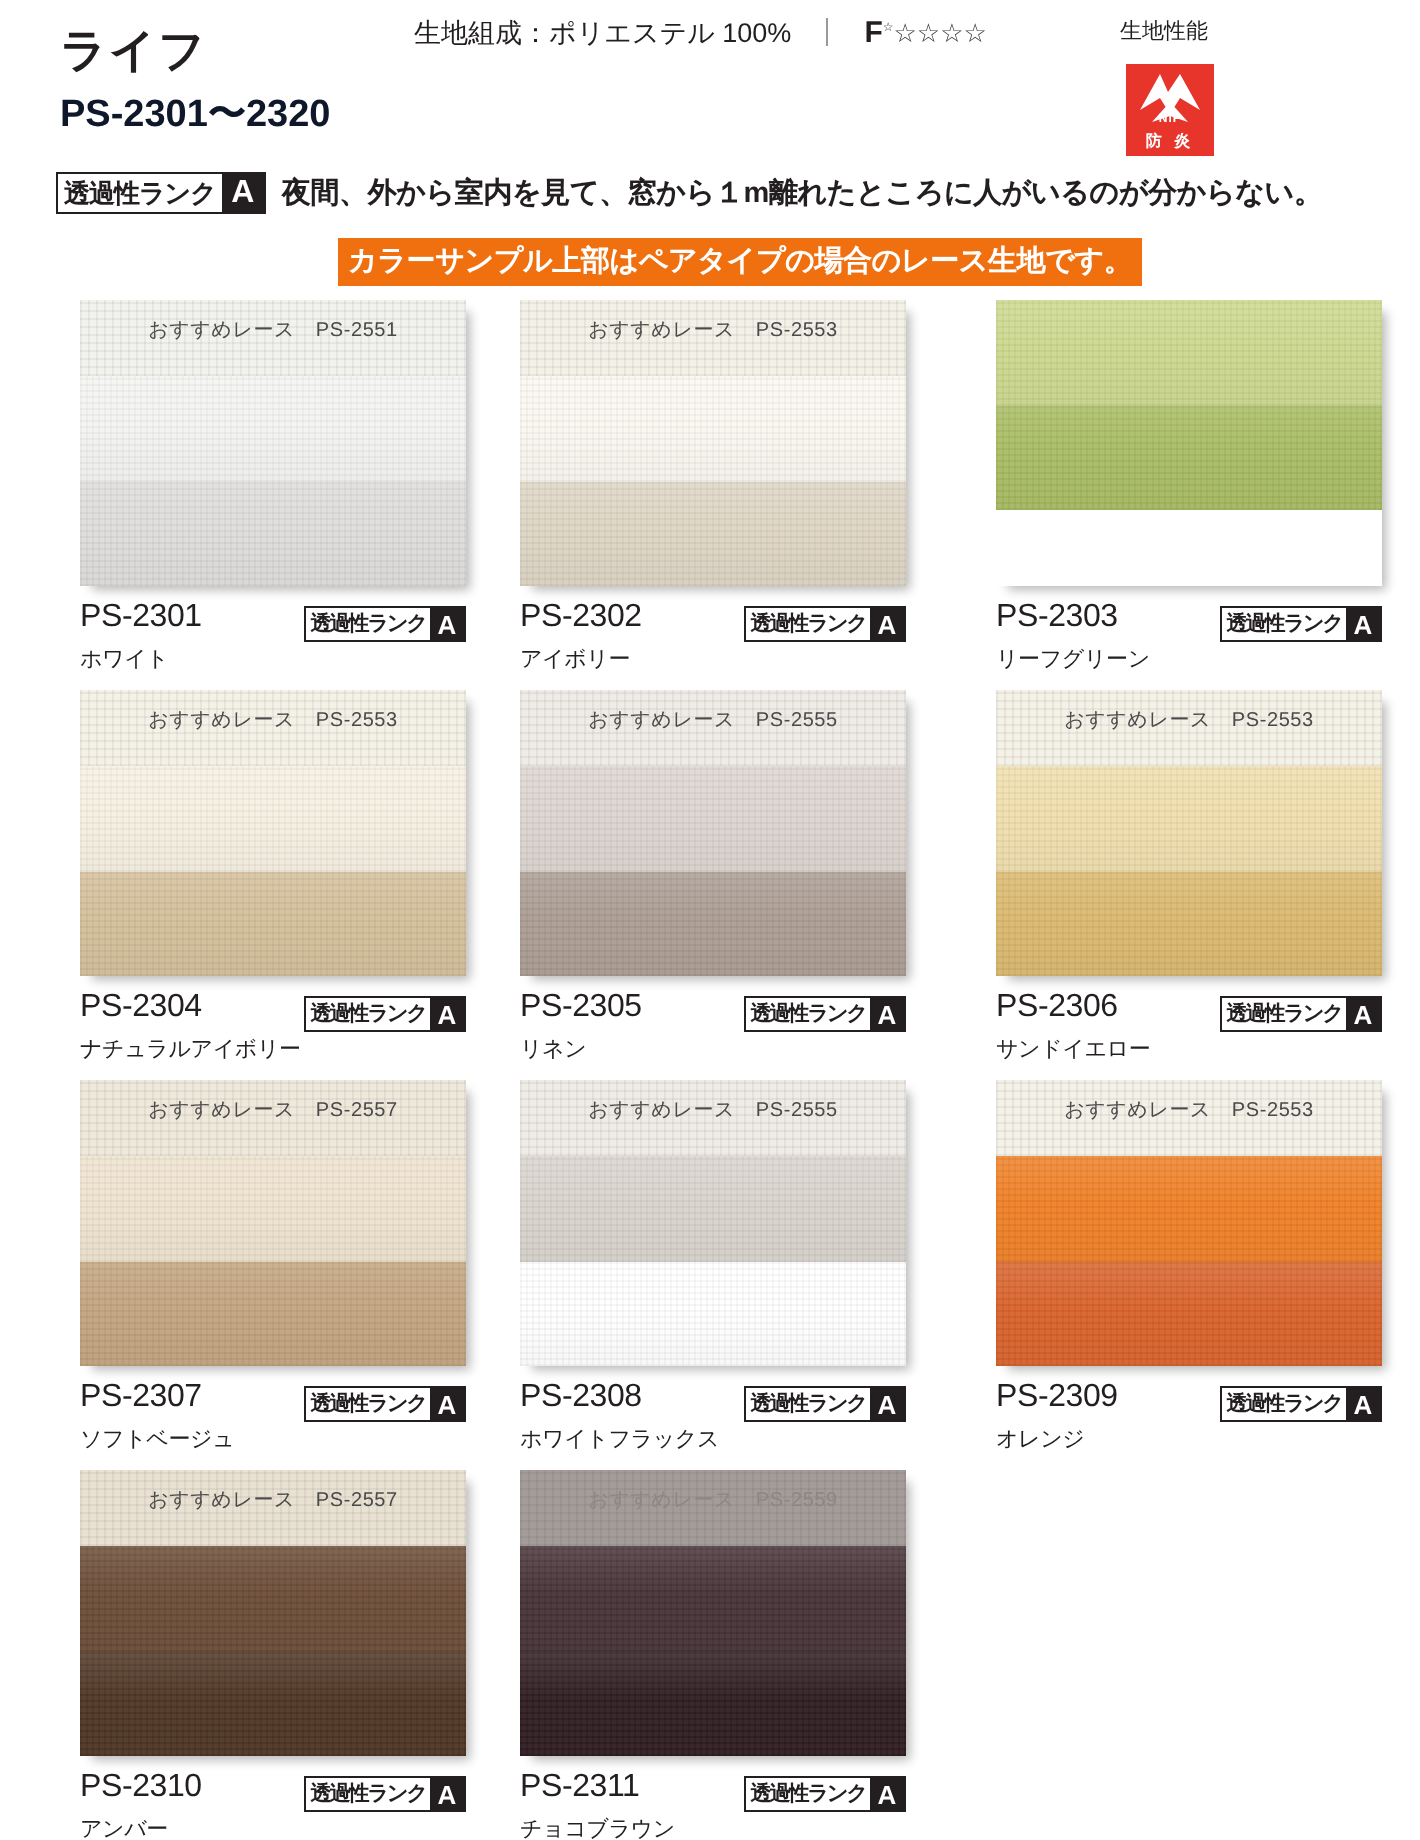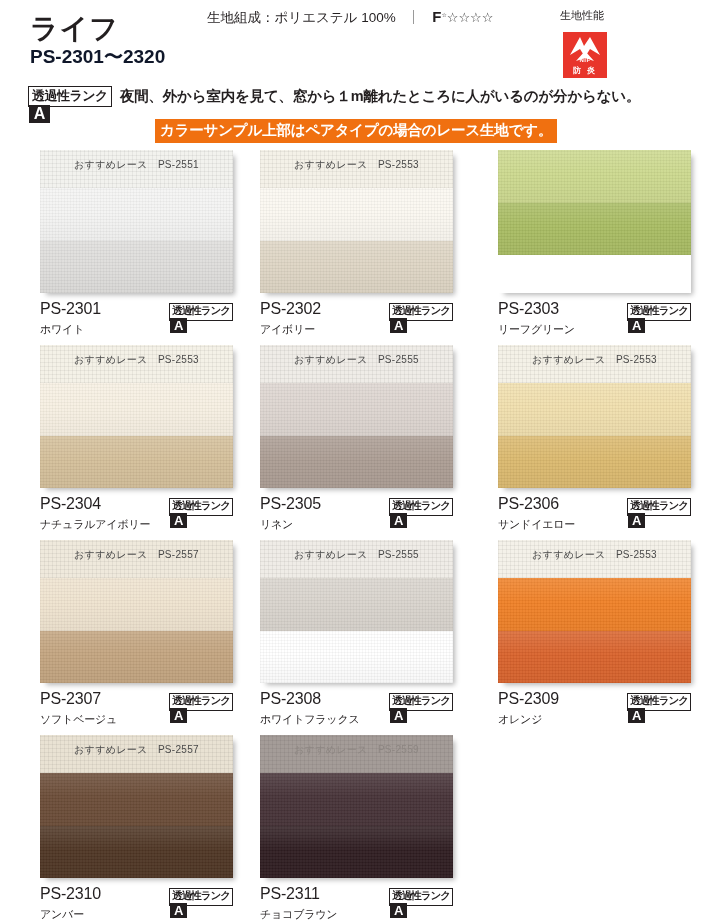--- a/index.html
+++ b/index.html
@@ -15,21 +15,21 @@
     color: #231f20;
     overflow: hidden;
   }
 
   
   #header { position: relative; height: 150px; }
 
   #series-title {
     position: absolute;
     left: 30px; top: 10px;
-    font-size: 28px;
+    font-size: 23px;
     font-weight: bold;
     letter-spacing: 1px;
     color: #231f20;
   }
   #series-code {
     position: absolute;
     left: 30px; top: 44px;
     font-size: 19px;
     letter-spacing: 0px;
     color: #0f172a;
@@ -128,21 +128,20 @@
     display: flex;
     align-items: center;
   }
   .rank-badge {
     display: inline-flex;
     align-items: stretch;
     border: 1.5px solid #231f20;
     background: #ffffff;
     height: 18px;
     box-sizing: border-box;
-    flex-direction: column;
   }
   .rank-badge .rank-text {
     display: flex; align-items: center;
     padding: 0 2px;
     font-size: 10.5px;
     font-weight: bold;
     letter-spacing: -1px;
     color: #231f20;
     white-space: nowrap;
   }
@@ -160,21 +159,21 @@
   #rank-desc {
     margin-left: 8px;
     font-size: 14.5px;
     font-weight: bold;
     letter-spacing: -0.2px;
     white-space: nowrap;
   }
 
   #orange-banner {
     position: absolute;
-    left: 155px; top: 119px;
+    left: 169px; top: 119px;
     background: #f07010;
     color: #ffffff;
     font-size: 14.5px;
     font-weight: bold;
     letter-spacing: -0.2px;
     padding: 2px 5px 3px 5px;
     white-space: nowrap;
   }
 
   

